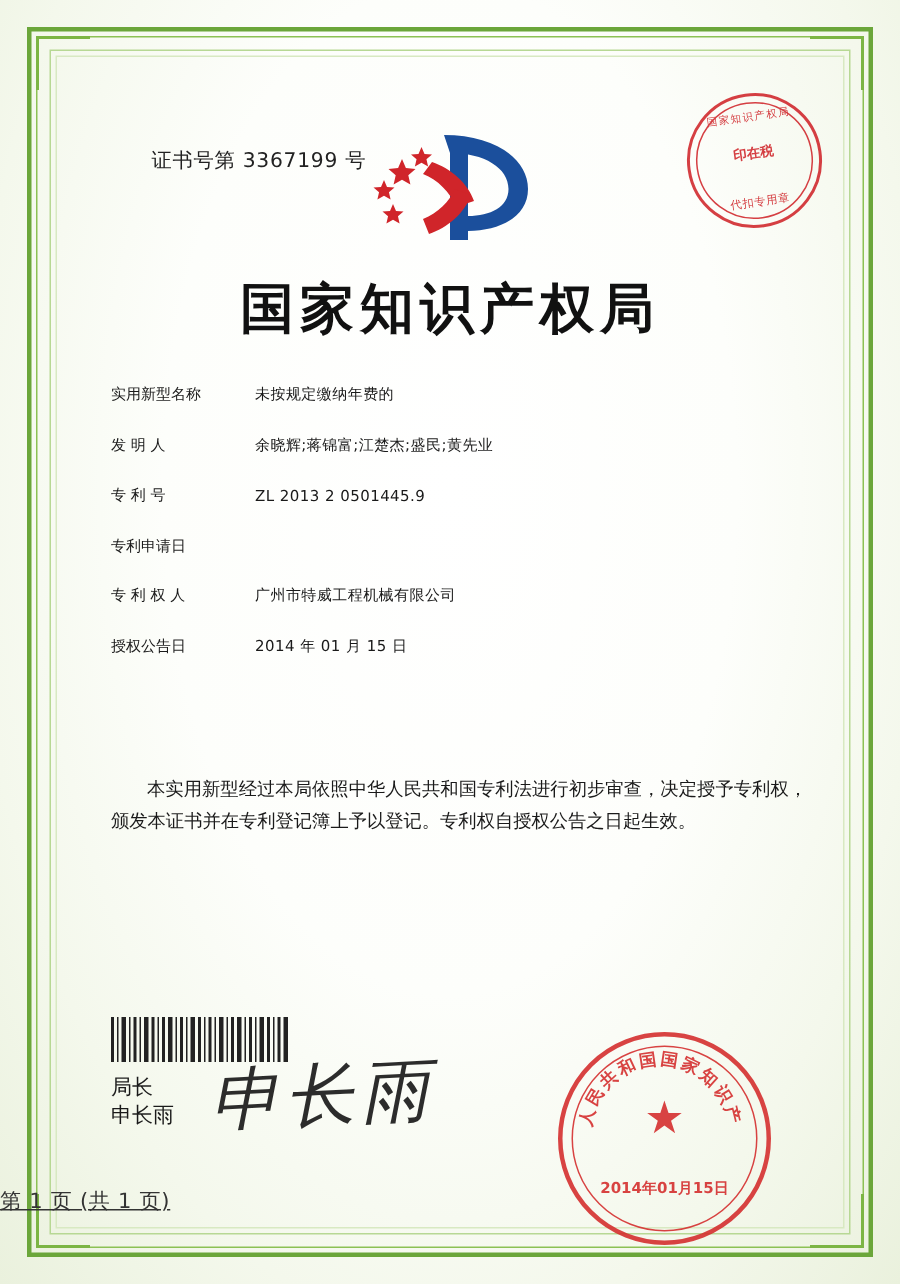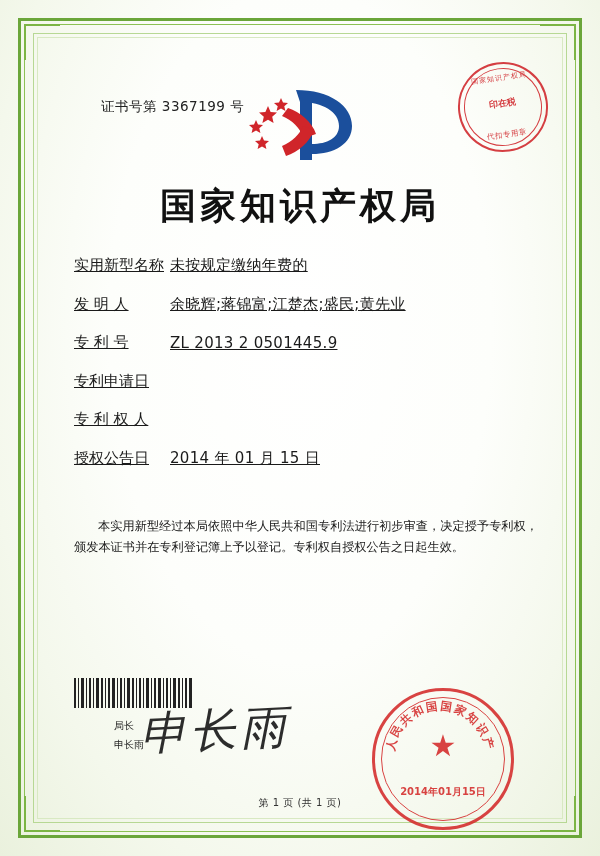--- a/index.html
+++ b/index.html
@@ -140,25 +140,24 @@
 
   
   .fields {
     position: absolute;
     left: 74px;
     right: 60px;
     top: 256px;
   }
   .field-row {
     display: flex;
-    align-items: center;
+    align-items: flex-end;
     margin-bottom: 19.5px;
-    font-size: 15px;
+    font-size: 10px;
     color: #1a1a1a;
-    text-decoration: underline;
   }
   .field-label {
     width: 96px;
     flex: 0 0 96px;
     letter-spacing: 0px;
     white-space: nowrap;
   }
   .field-value {
     flex: 1;
     letter-spacing: .3px;
@@ -194,24 +193,23 @@
     top: 0;
     height: 30px;
     background: #222;
   }
 
   
   .sig-block {
     position: absolute;
     left: 74px;
     top: 716px;
-    font-size: 10px;
+    font-size: 14px;
     line-height: 19px;
     color: #1a1a1a;
-    margin-left: 40px;
   }
   .sig-script {
     position: absolute;
     left: 140px;
     top: 700px;
     font-size: 46px;
     color: #1b1b1b;
     font-family: "DejaVu Serif", "Liberation Serif", serif;
     font-style: italic;
     letter-spacing: 4px;
@@ -252,24 +250,25 @@
     text-align: center;
     font-size: 10px;
     font-weight: bold;
   }
 
   
   .footer {
     position: absolute;
     left: 0; right: 0;
     bottom: 46px;
-    text-align: center;
-    font-size: 10px;
+    text-align: left;
+    font-size: 14px;
     color: #333;
     letter-spacing: .5px;
+    text-decoration: underline;
   }
 </style>
 </head>
 <body>
 
 <div class="certificate">
 
   <div class="frame-outer"></div>
   <div class="frame-mid"></div>
   <div class="frame-inner"></div>
@@ -324,20 +323,21 @@
       <div class="field-label">专 利 号</div>
       <div class="field-value">ZL 2013 2 0501445.9</div>
     </div>
 
     <div class="field-row">
       <div class="field-label">专利申请日</div>
     </div>
 
     <div class="field-row">
       <div class="field-label">专 利 权 人</div>
+      <div class="field-value">广州市特威工程机械有限公司</div>
     </div>
 
     <div class="field-row">
       <div class="field-label">授权公告日</div>
       <div class="field-value">2014 年 01 月 15 日</div>
     </div>
 
   </div>
 
   <div class="body-text">

